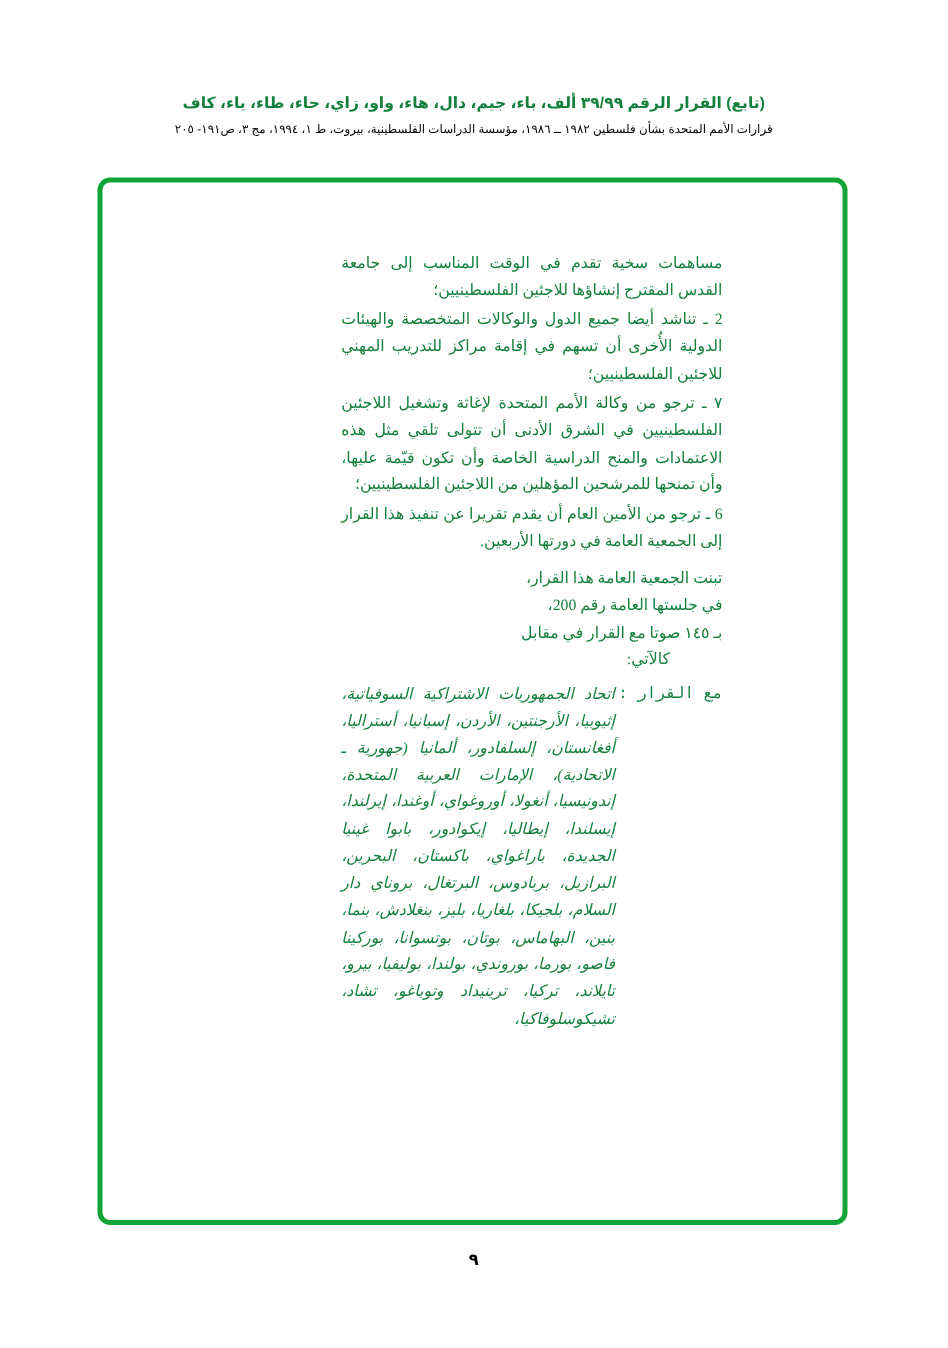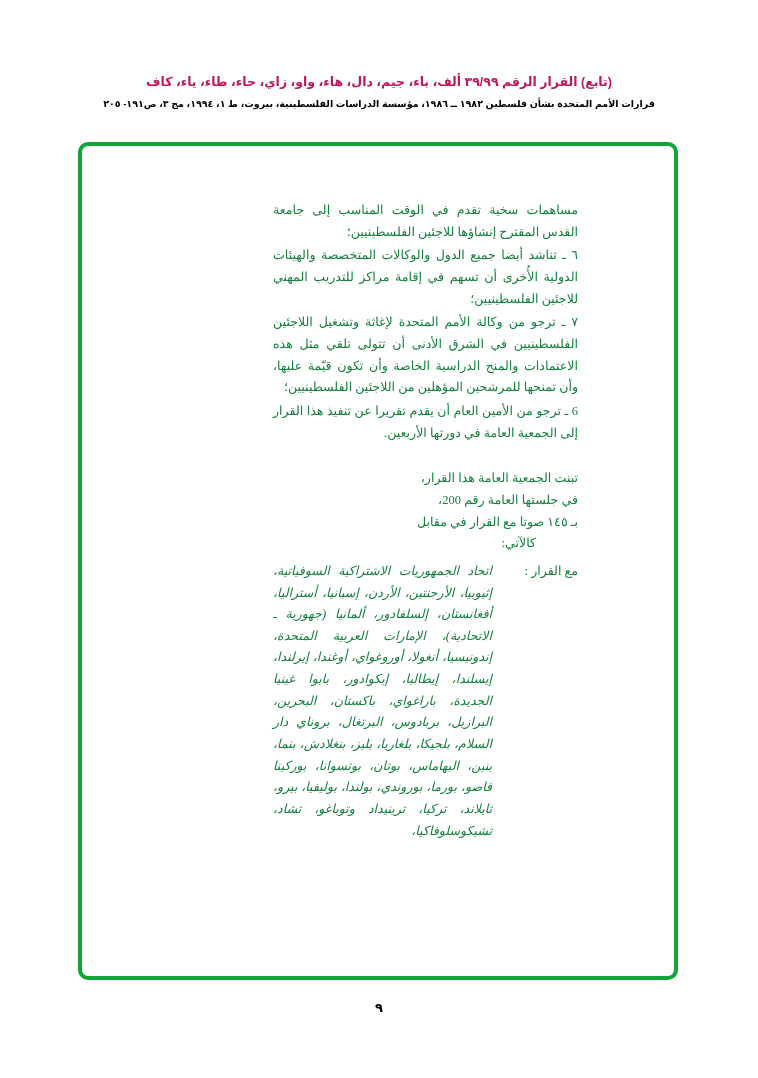--- a/index.html
+++ b/index.html
@@ -26,26 +26,26 @@
     left: 0;
     right: 0;
     text-align: center;
     direction: rtl;
   }
   .header-title {
     font-family: "Liberation Sans", "DejaVu Sans", sans-serif;
     font-weight: bold;
     font-size: 12.5px;
     letter-spacing: 0px;
-    color: #be185d;
+    color: #15803d;
     line-height: 1.4;
   }
   .header-sub {
     font-family: "Liberation Sans", "DejaVu Sans", sans-serif;
-    font-weight: bold;
+    font-weight: normal;
     font-size: 9.5px;
     color: #000;
     margin-top: 5px;
     line-height: 1.4;
   }
   .frame {
     position: absolute;
     top: 142px;
     left: 78px;
     width: 600px;
@@ -72,40 +72,41 @@
     margin: 0 0 2px 0;
   }
   .para-justify {
     text-align: justify;
     text-align-last: right;
   }
   .para-plain {
     text-align: right;
   }
   .vote-block {
-    margin-top: 24px;
+    margin-top: 8px;
   }
   .vote-block p { margin: 0; }
   .kalati {
     margin-top: 2px;
     text-align: right;
     padding-right: 42px;
   }
   .states {
     margin-top: 6px;
     display: block;
     position: relative;
   }
   .states-label {
     position: absolute;
     right: 0;
     top: 0;
     width: 78px;
     text-align: right;
     white-space: nowrap;
+    font-family: Liberation Mono, monospace;
   }
   .states-list {
     margin-right: 86px;
     text-align: justify;
     text-align-last: right;
     font-style: italic;
   }
   .page-number {
     position: absolute;
     top: 1000px;
@@ -125,21 +126,21 @@
 
   <div class="header-block">
     <div class="header-title">(تابع) القرار الرقم ٣٩/٩٩ ألف، باء، جيم، دال، هاء، واو، زاي، حاء، طاء، ياء، كاف</div>
     <div class="header-sub">قرارات الأمم المتحدة بشأن فلسطين ١٩٨٢ ــ ١٩٨٦، مؤسسة الدراسات الفلسطينية، بيروت، ط ١، ١٩٩٤، مج ٣، ص١٩١- ٢٠٥</div>
   </div>
 
   <div class="frame"></div>
 
   <div class="body-text">
     <p class="para-justify">مساهمات سخية تقدم في الوقت المناسب إلى جامعة القدس المقترح إنشاؤها للاجئين الفلسطينيين؛</p>
-    <p class="para-justify">٦ ـ تناشد أيضا جميع الدول والوكالات المتخصصة والهيئات الدولية الأُخرى أن تسهم في إقامة مراكز للتدريب المهني للاجئين الفلسطينيين؛</p>
+    <p class="para-justify">2 ـ تناشد أيضا جميع الدول والوكالات المتخصصة والهيئات الدولية الأُخرى أن تسهم في إقامة مراكز للتدريب المهني للاجئين الفلسطينيين؛</p>
     <p class="para-justify">٧ ـ ترجو من وكالة الأمم المتحدة لإغاثة وتشغيل اللاجئين الفلسطينيين في الشرق الأدنى أن تتولى تلقي مثل هذه الاعتمادات والمنح الدراسية الخاصة وأن تكون قيّمة عليها، وأن تمنحها للمرشحين المؤهلين من اللاجئين الفلسطينيين؛</p>
     <p class="para-justify">6 ـ ترجو من الأمين العام أن يقدم تقريرا عن تنفيذ هذا القرار إلى الجمعية العامة في دورتها الأربعين.</p>
 
     <div class="vote-block">
       <p class="para-plain">تبنت الجمعية العامة هذا القرار،</p>
       <p class="para-plain">في جلستها العامة رقم 200،</p>
       <p class="para-plain">بـ ١٤٥ صوتا مع القرار في مقابل</p>
     </div>
 
     <p class="kalati">كالآتي:</p>

